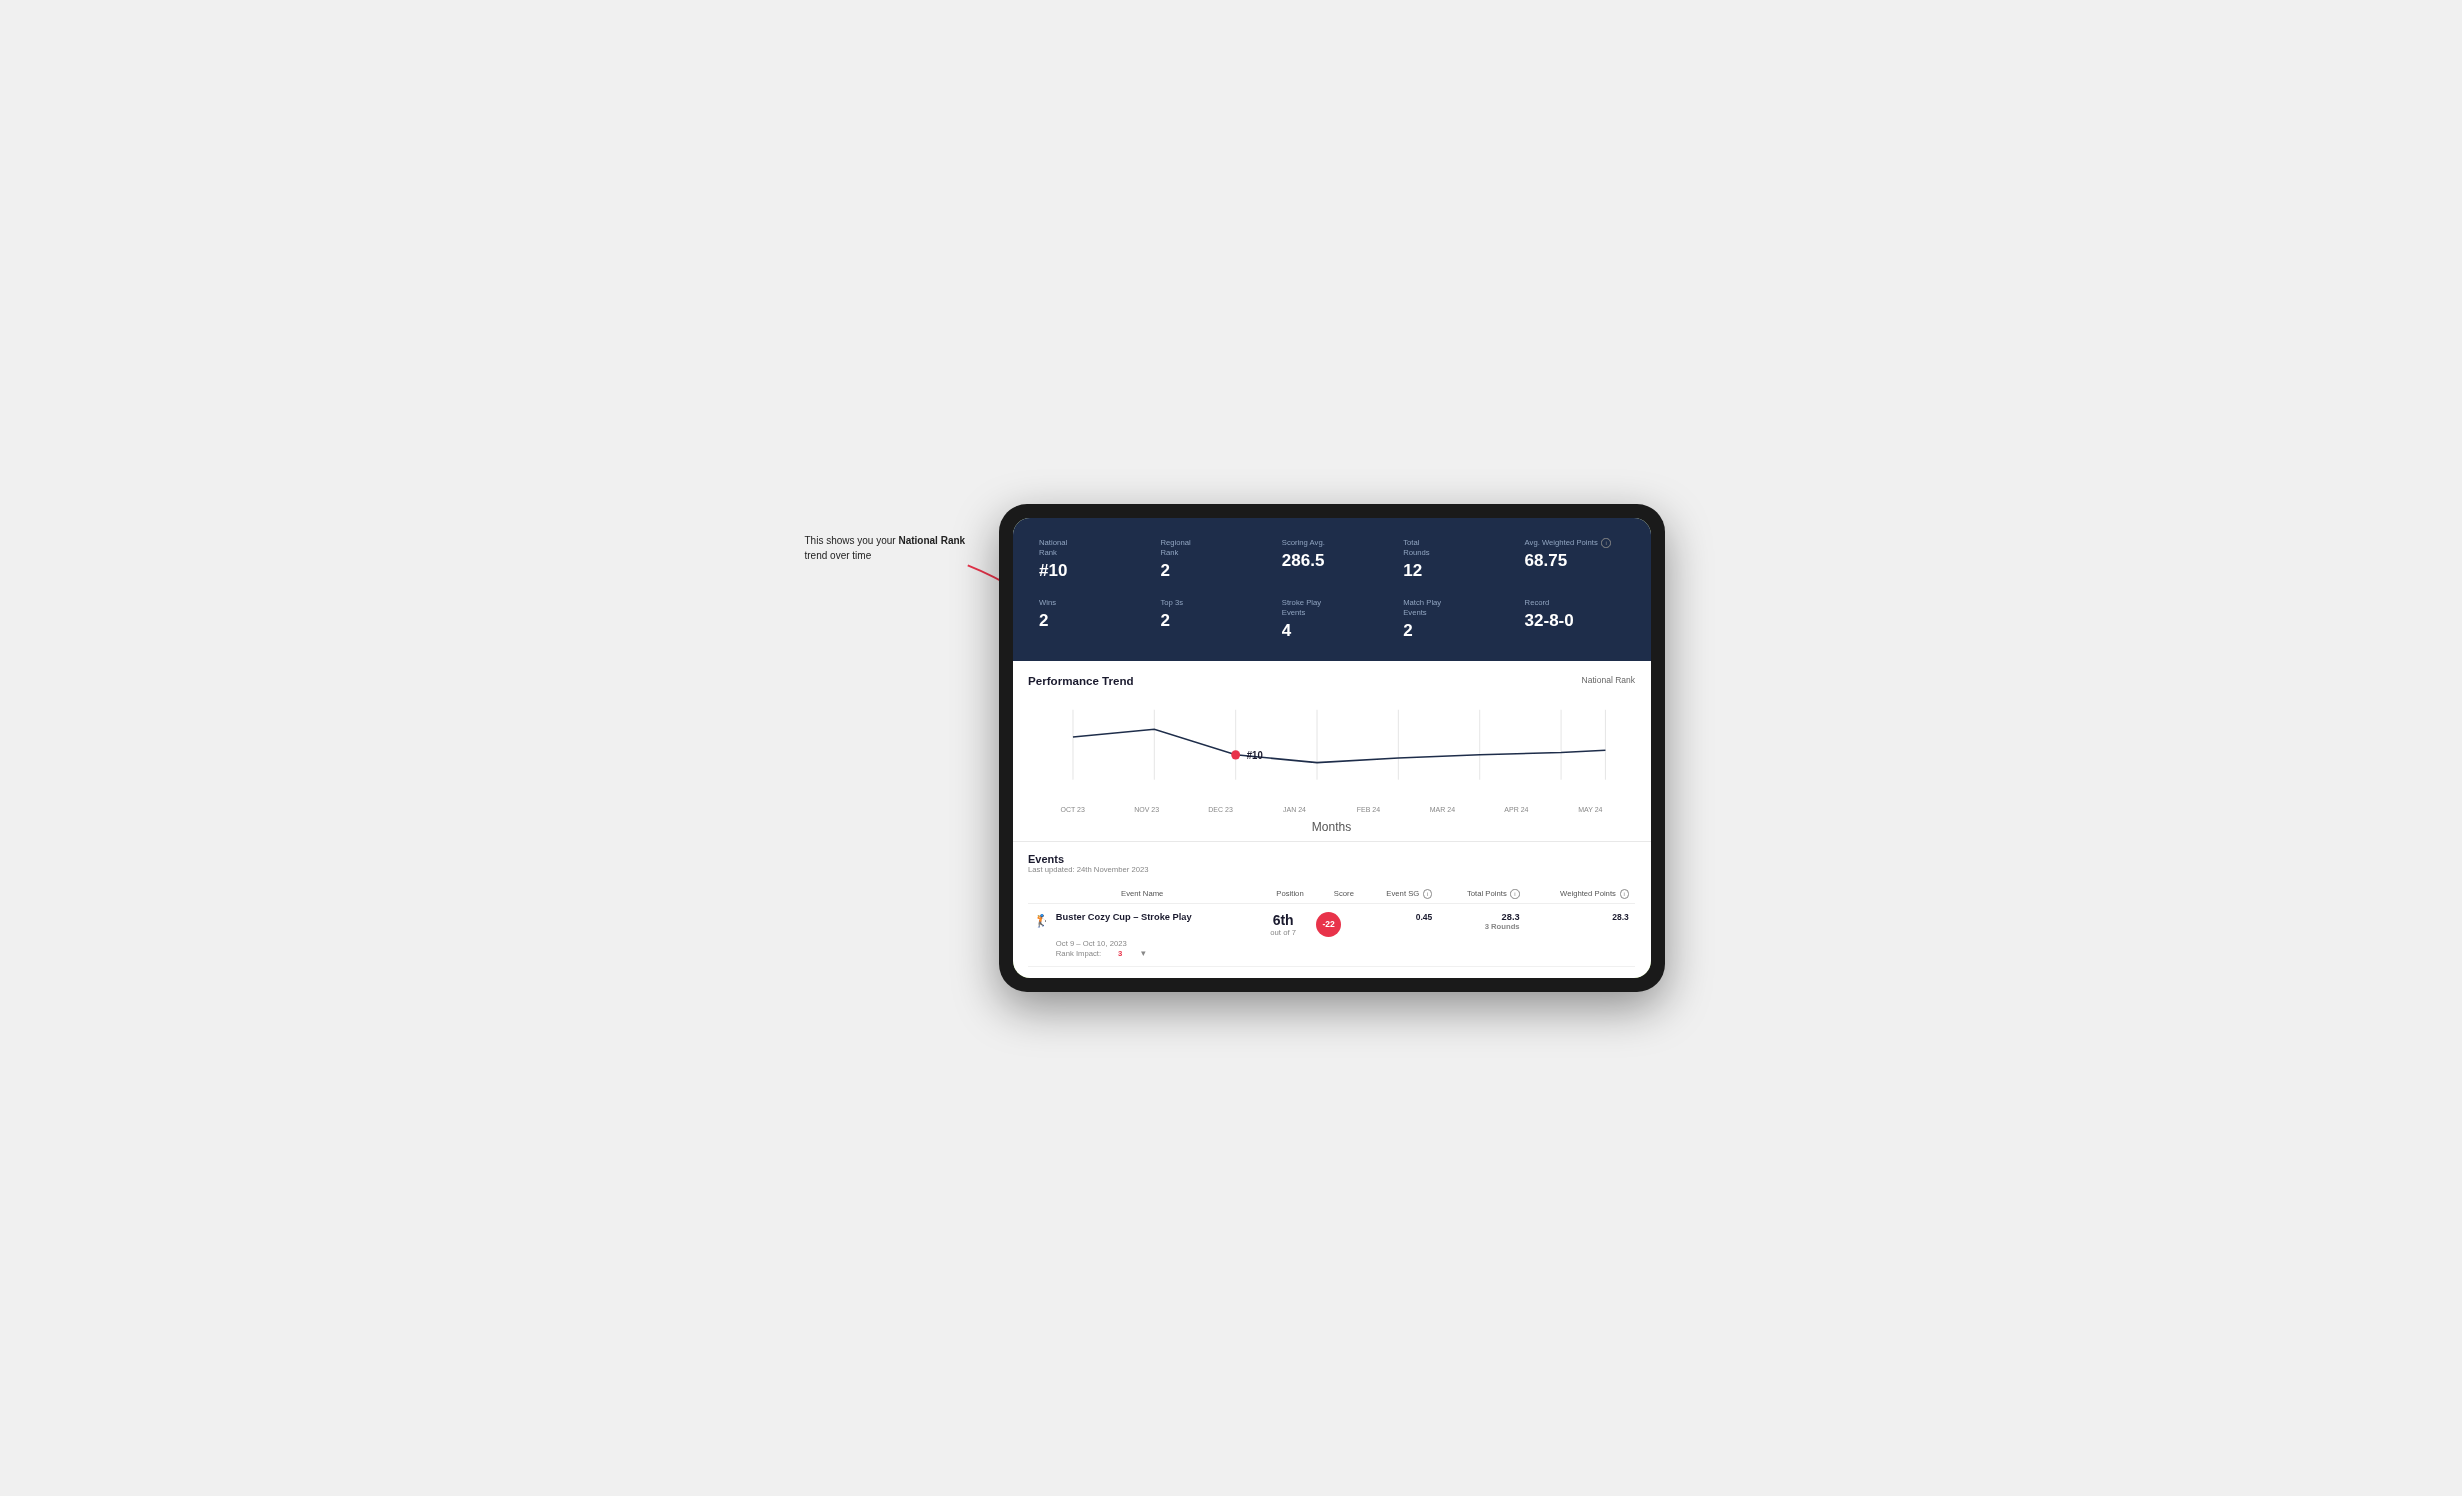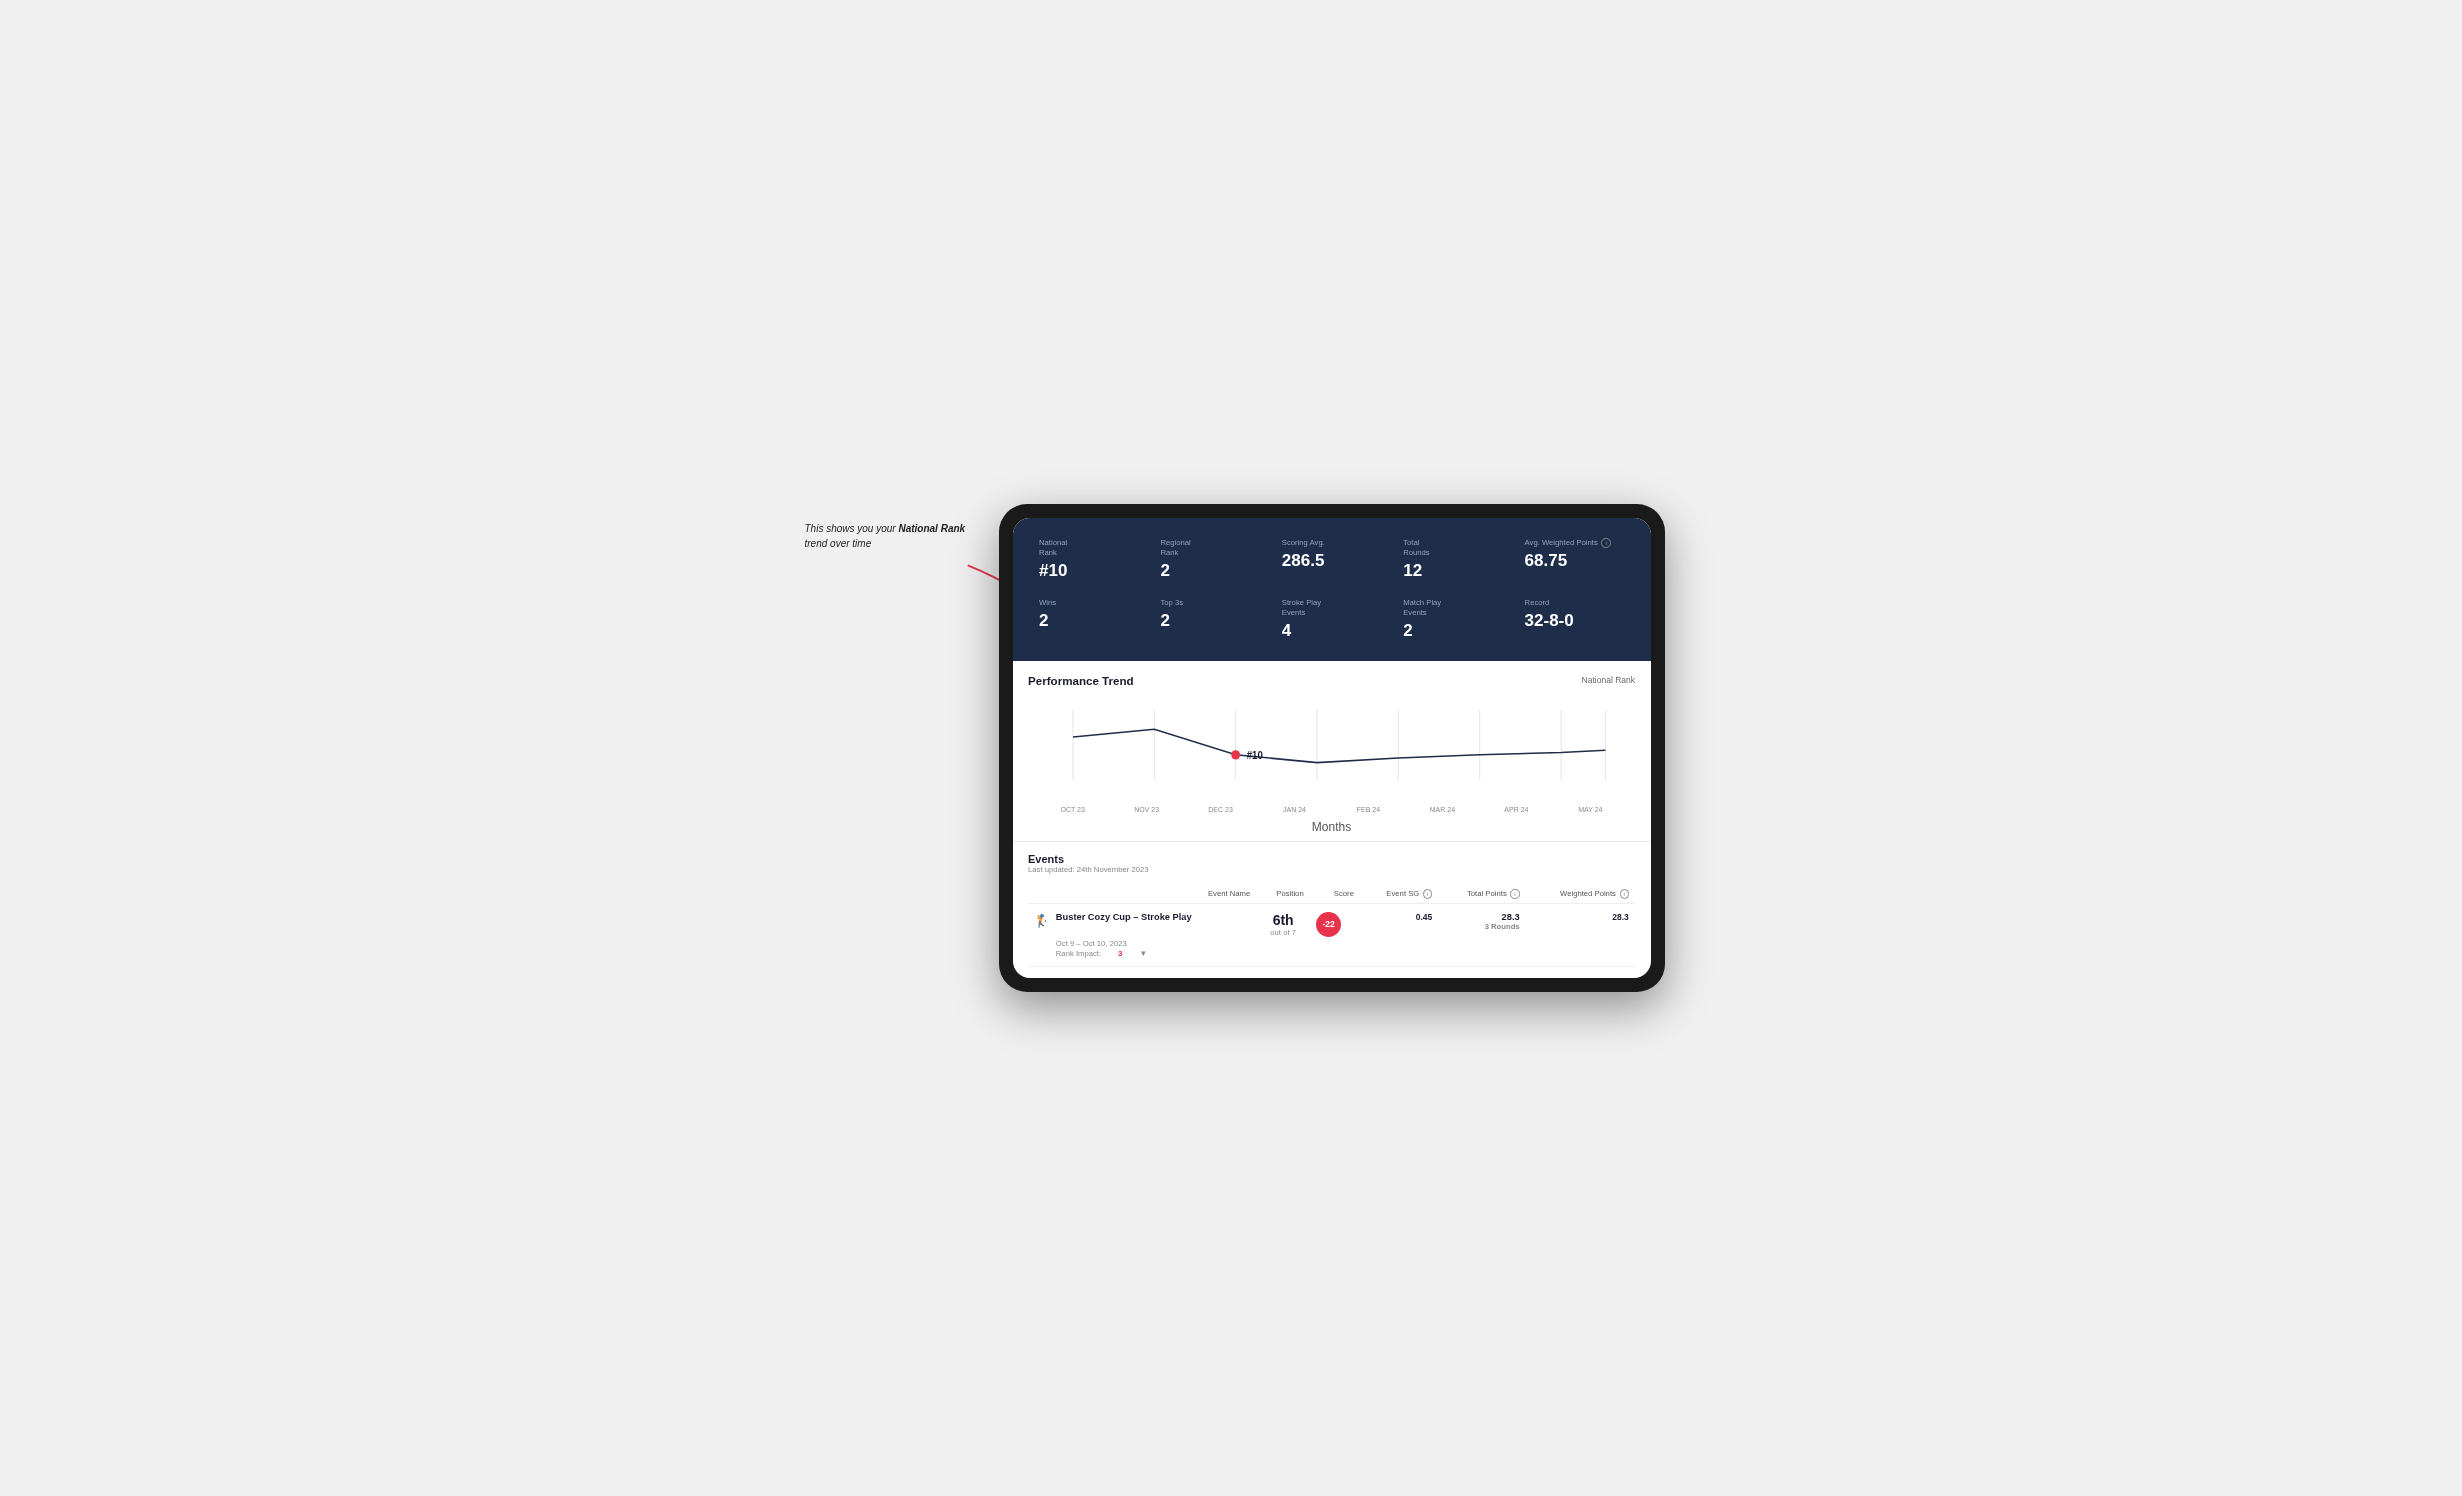--- a/index.html
+++ b/index.html
@@ -144,21 +144,21 @@
       width: 100%;
       border-collapse: collapse;
     }
 
     .events-table th {
       font-size: 7.7px;
       color: #555;
       font-weight: 500;
       padding: 4.6px 6.2px;
       border-bottom: 0.8px solid #eee;
-      text-align: right;
+      text-align: center;
       white-space: nowrap;
     }
 
     .events-table th.right {
       text-align: right;
     }
 
     .events-table td {
       padding: 7.7px 6.2px;
       font-size: 8.5px;
@@ -266,26 +266,25 @@
     
     .page-wrapper {
       position: relative;
       display: flex;
       align-items: flex-start;
     }
 
     .annotation-block {
       position: absolute;
       left: -194px;
-      top: 17px;
+      top: 29px;
       width: 163px;
       font-size: 10px;
       color: #222;
       line-height: 1.5;
-      font-style: italic;
     }
 
     .annotation-block strong {
       font-weight: 800;
     }
 
     .arrow-svg-container {
       position: absolute;
       left: -194px;
       top: 0;

